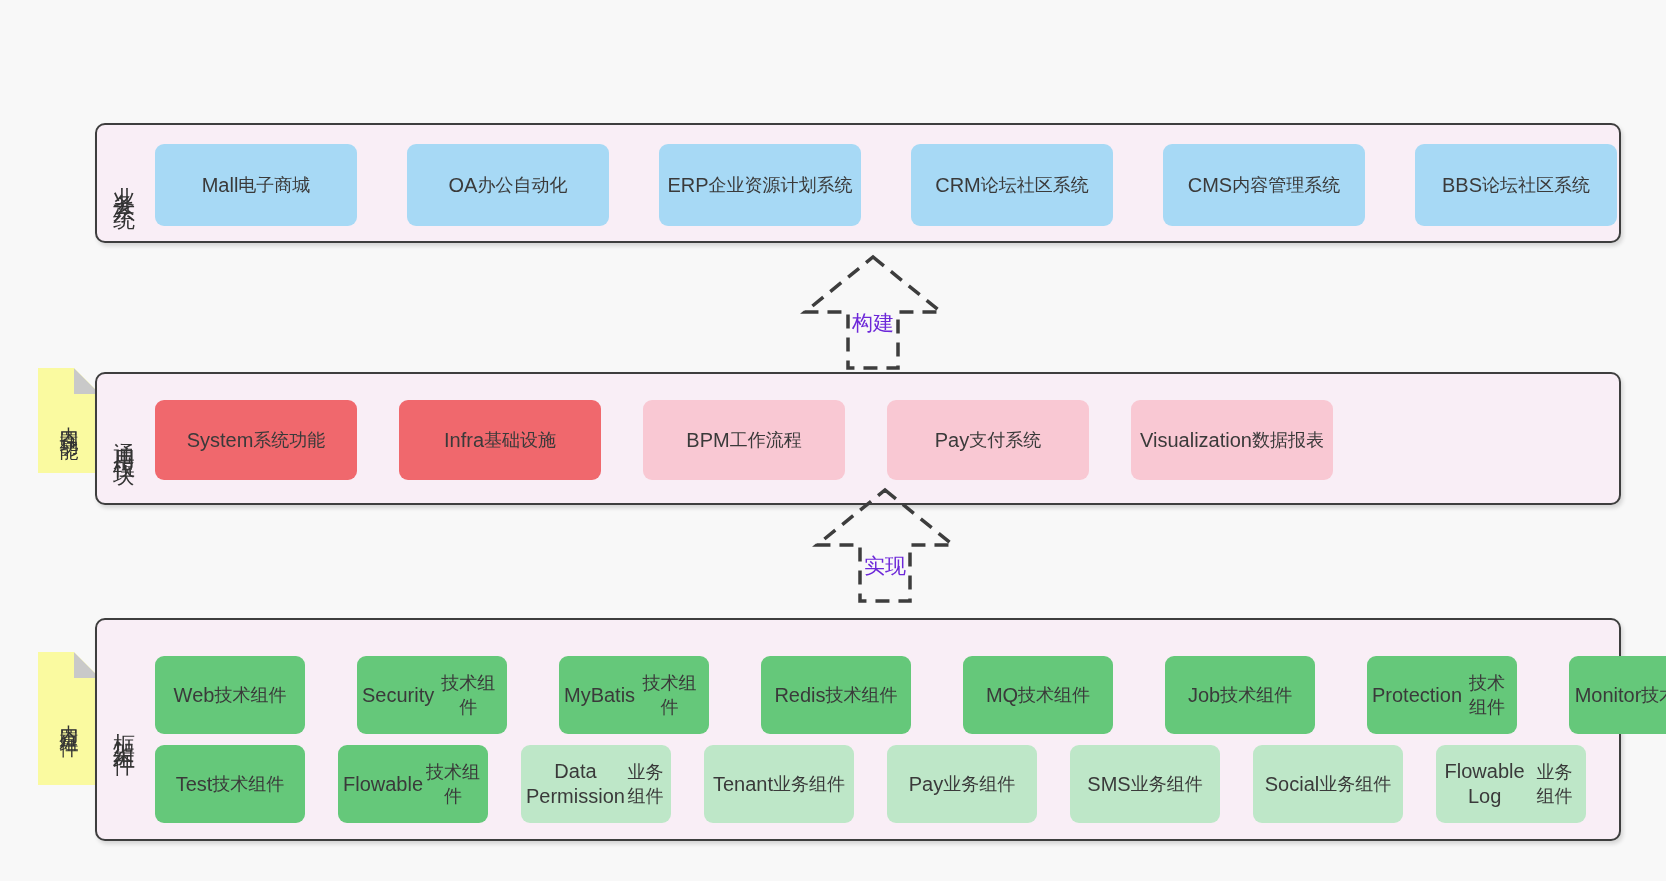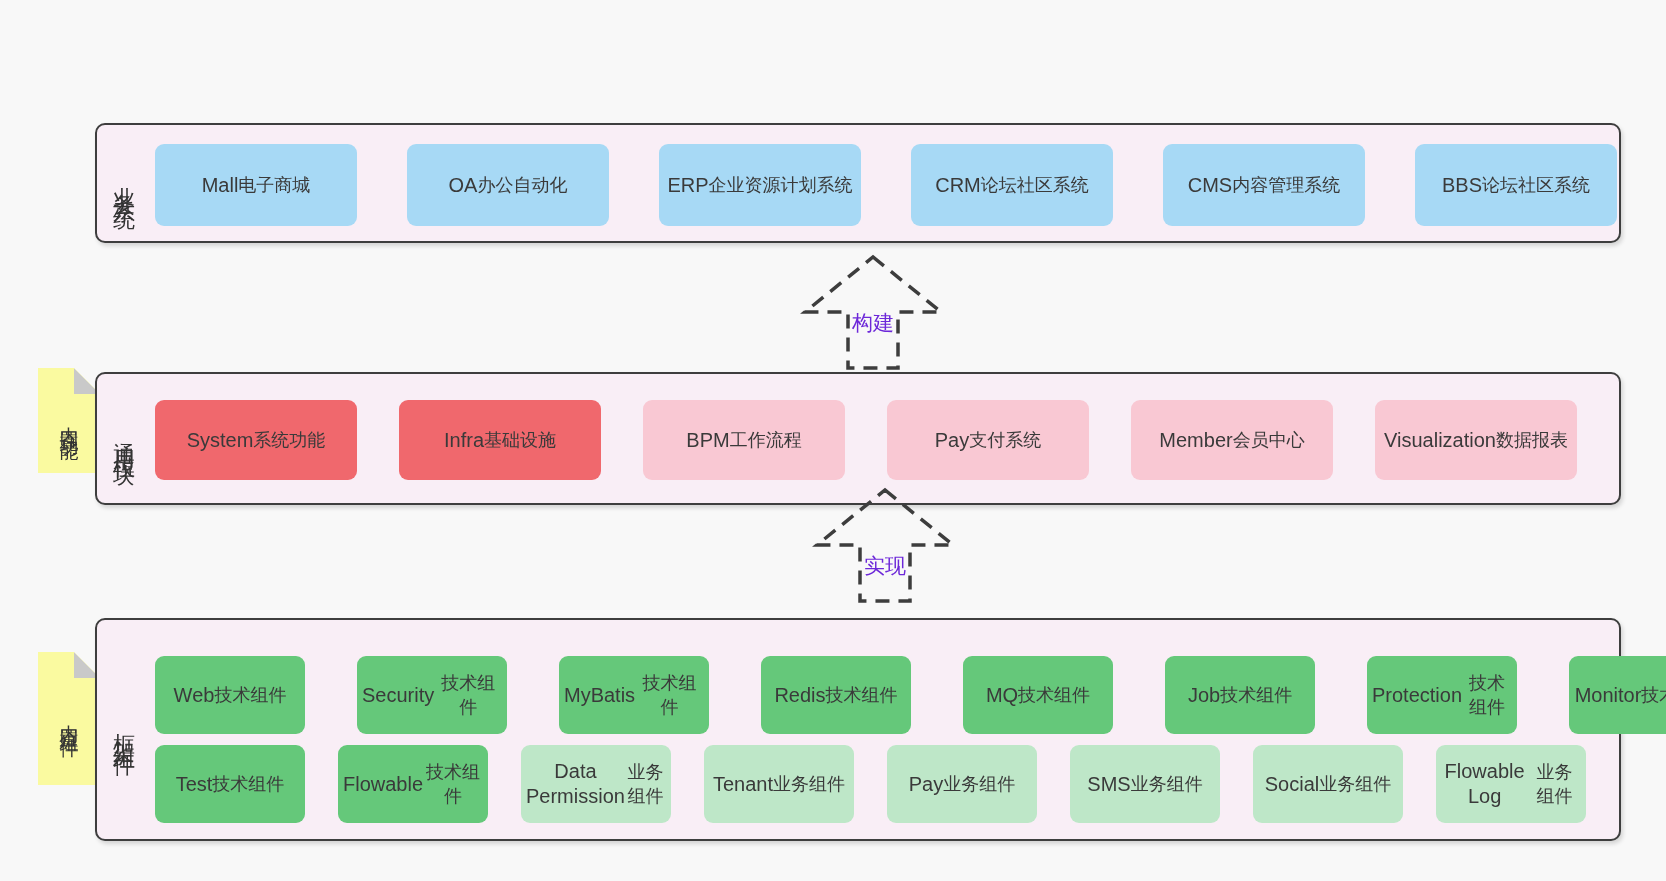--- a/index.html
+++ b/index.html
@@ -134,24 +134,20 @@
       </div>
       <div class="box pink">
         <span class="box-name">BPM</span>
         <span class="box-desc">工作流程</span>
       </div>
       <div class="box pink">
         <span class="box-name">Pay</span>
         <span class="box-desc">支付系统</span>
       </div>
       <div class="box pink">
-        <span class="box-name">Member</span>
-        <span class="box-desc">会员中心</span>
-      </div>
-      <div class="box pink">
         <span class="box-name">Visualization</span>
         <span class="box-desc">数据报表</span>
       </div>
     </div>
 </div>
 
 <svg class="arrow-svg" id="arrow-implement" width="212" height="125">
   <polygon points="103,7 171,62 128,62 128,118 78,118 78,62 35,62"></polygon>
 </svg>
 <div class="arrow-label" id="label-implement">实现</div>

